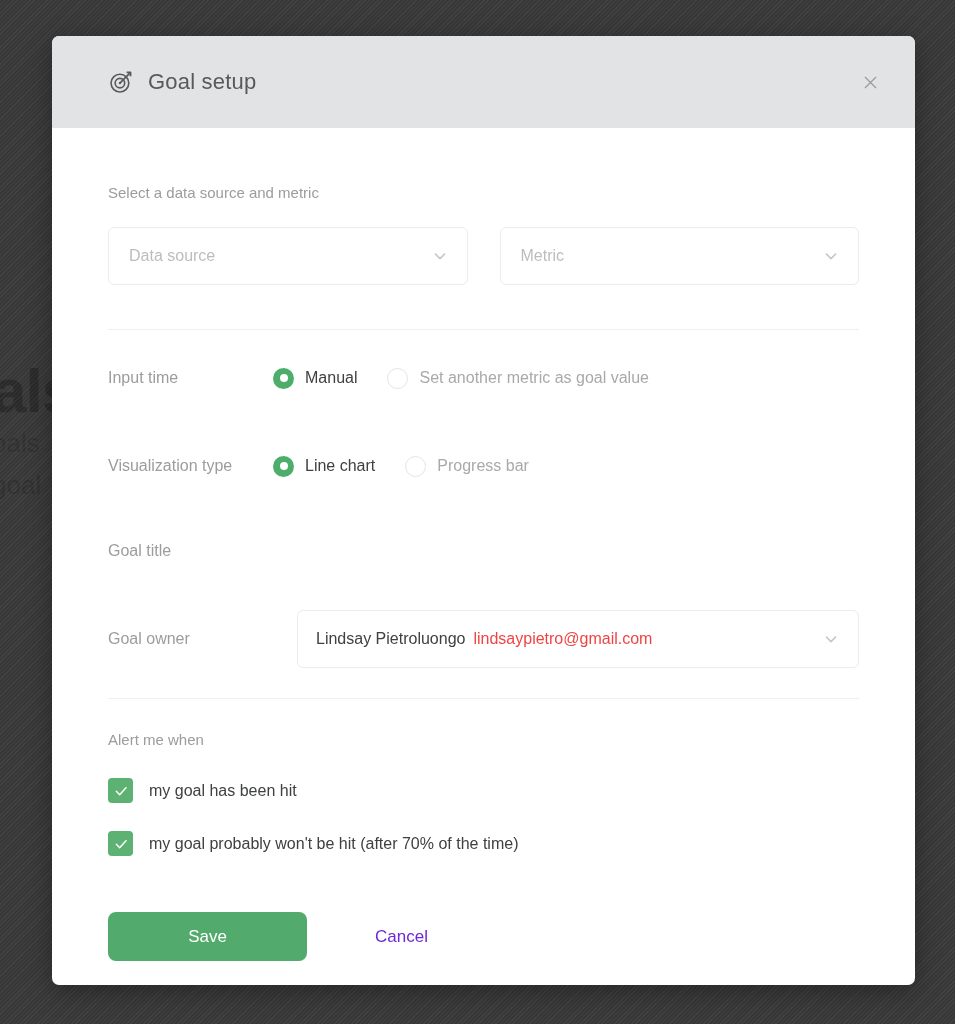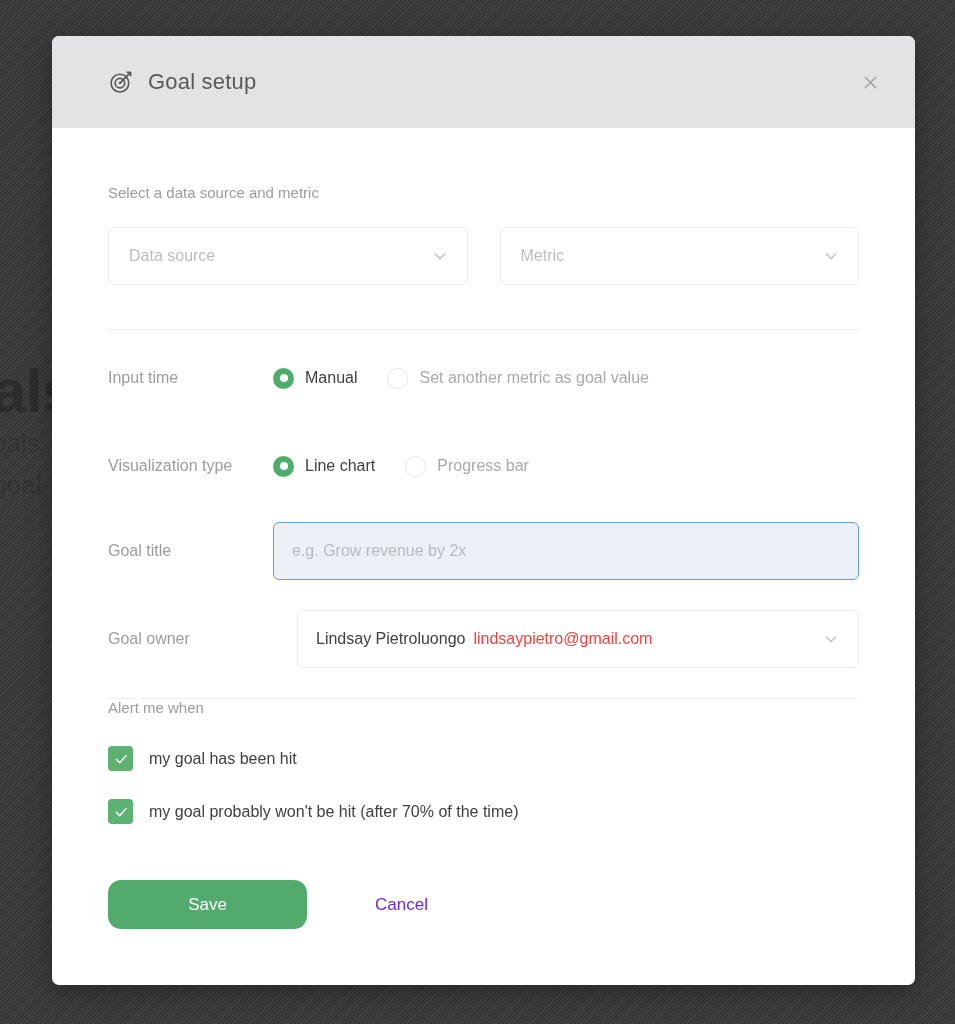--- a/index.html
+++ b/index.html
@@ -263,21 +263,21 @@
   }
   #owner-email {
     font-size: 16px;
     color: #ef4444;
     flex: 1 1 auto;
     white-space: nowrap;
     overflow: hidden;
   }
 
   
-  #alert-label { }
+  #alert-label { margin-top: 32px; }
   .checkbox-row {
     display: flex;
     align-items: center;
     cursor: pointer;
   }
   #checkbox-row-0 { margin-top: 30px; }
   #checkbox-row-1 { margin-top: 28px; }
   .checkbox-mark {
     width: 25px;
     height: 25px;
@@ -299,21 +299,21 @@
   #footer-row {
     display: flex;
     align-items: center;
     margin-top: 56px;
   }
   #save-button {
     width: 199px;
     height: 49px;
     background: #52ab6d;
     border: 0;
-    border-radius: 13px;
+    border-radius: 8px;
     color: #ffffff;
     font-size: 17px;
     font-family: "Liberation Sans", sans-serif;
     cursor: pointer;
   }
   #cancel-button {
     margin-left: 58px;
     background: none;
     border: 0;
     font-size: 17px;
@@ -405,21 +405,20 @@
         </div>
         <div class="radio-option">
           <span class="radio-mark off"></span>
           <span class="radio-label-off">Progress bar</span>
         </div>
       </div>
     </div>
 
     <div class="field-row" id="goal-title-row">
       <span class="field-label">Goal title</span>
-      <input id="goal-title-input" type="text" autofocus="" placeholder="e.g. Grow revenue by 2x" value="" style="">
     </div>
 
     <div class="field-row" id="goal-owner-row">
       <span class="field-label">Goal owner</span>
       <div id="goal-owner-select">
         <span id="owner-name">Lindsay Pietroluongo</span>
         <span id="owner-email">lindsaypietro@gmail.com</span>
         <span class="chev">
           <svg viewBox="0 0 24 24" width="18" height="18" fill="none" stroke="currentColor" stroke-width="2.2" stroke-linecap="round" stroke-linejoin="round">
               <path d="M6 9.5 L12 15.5 L18 9.5"></path>

